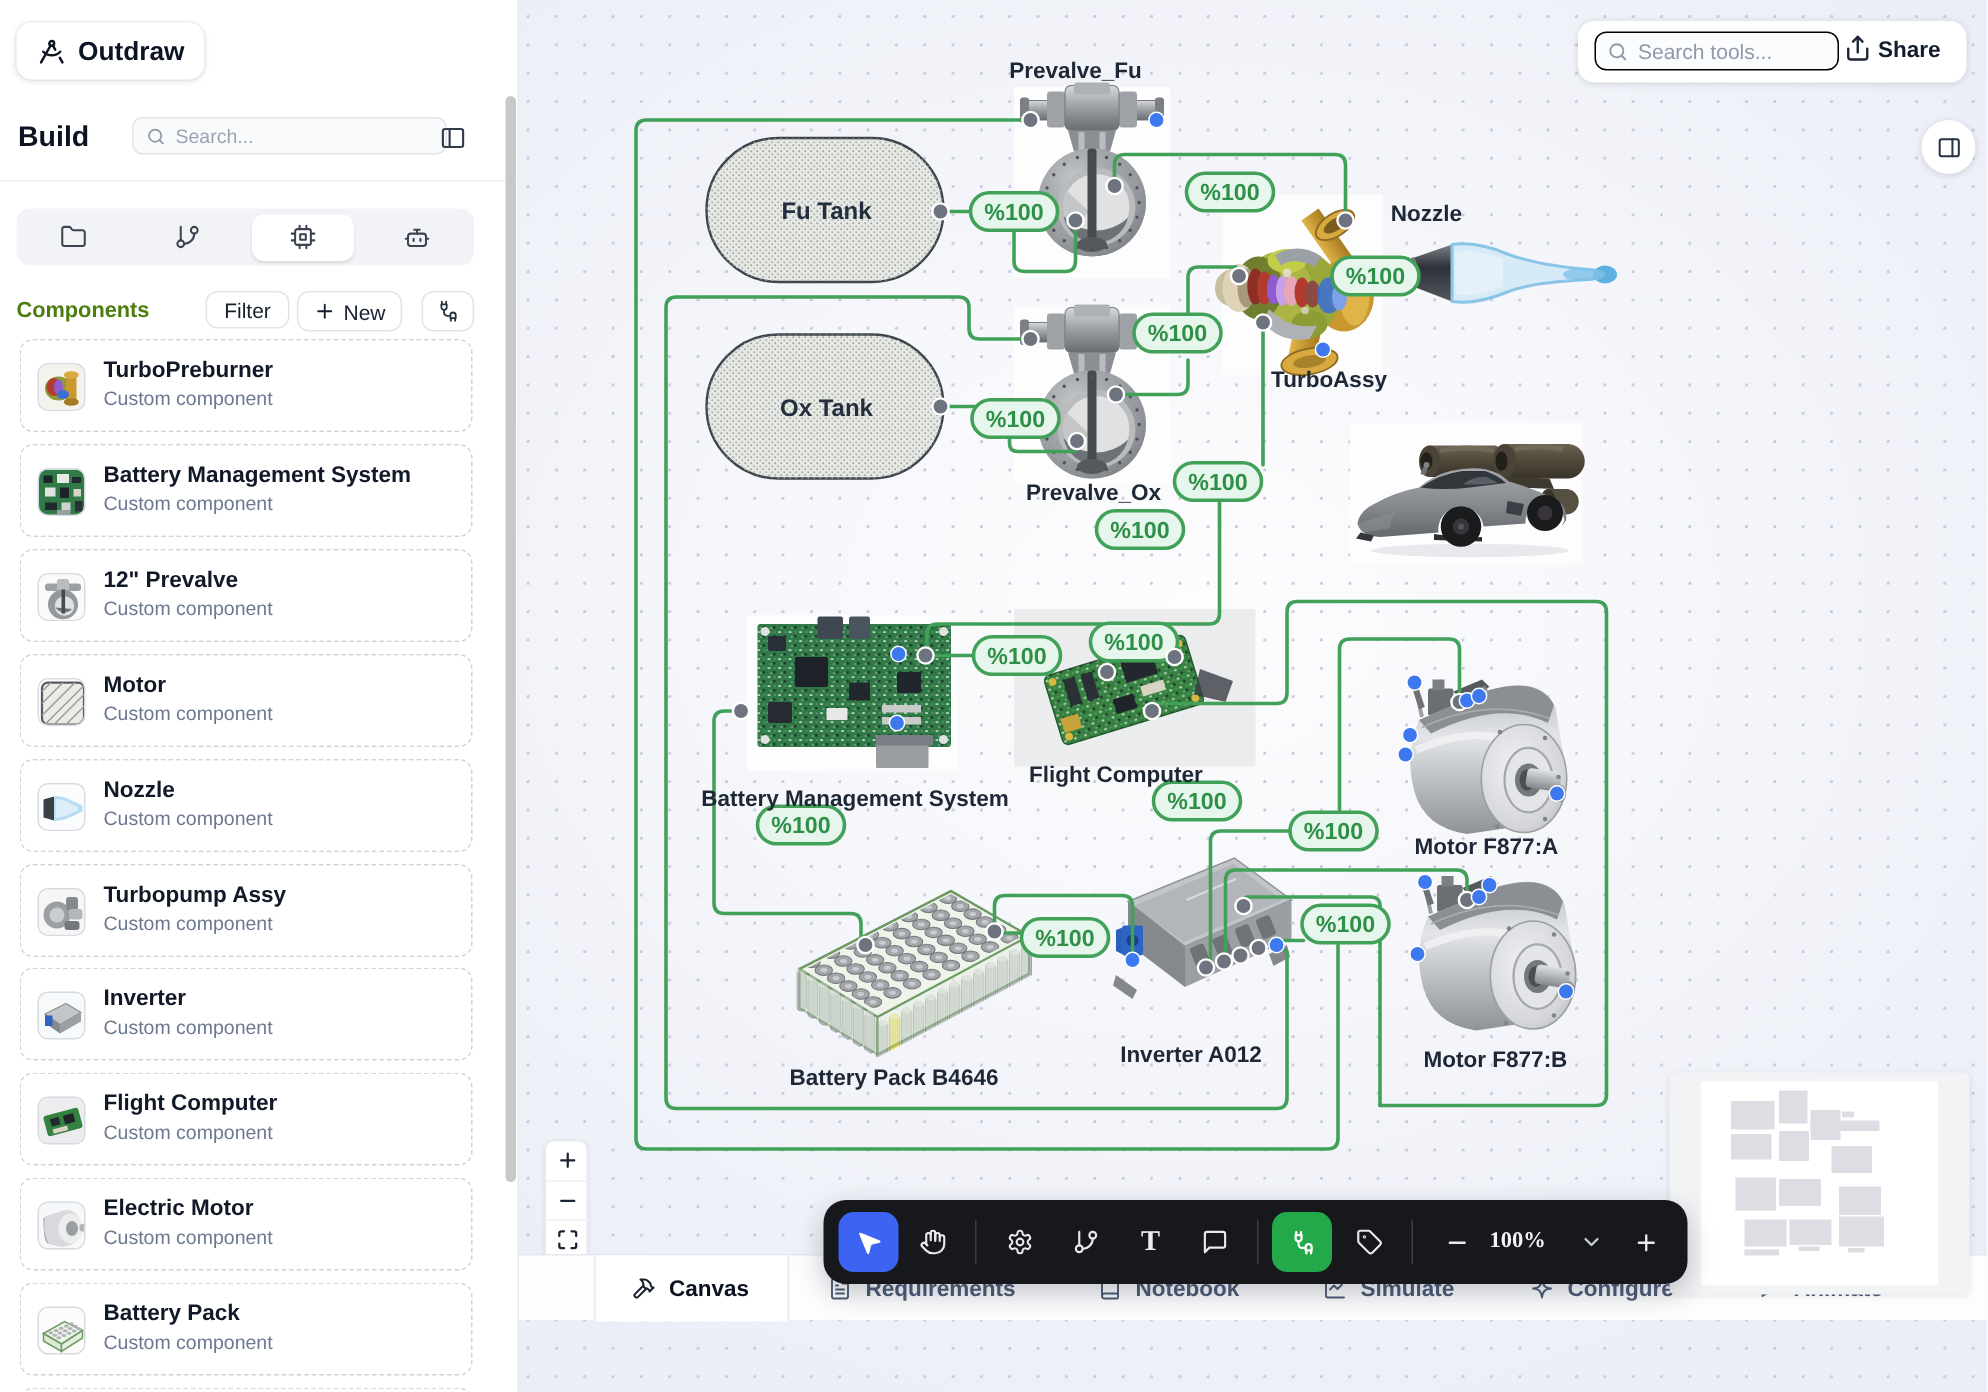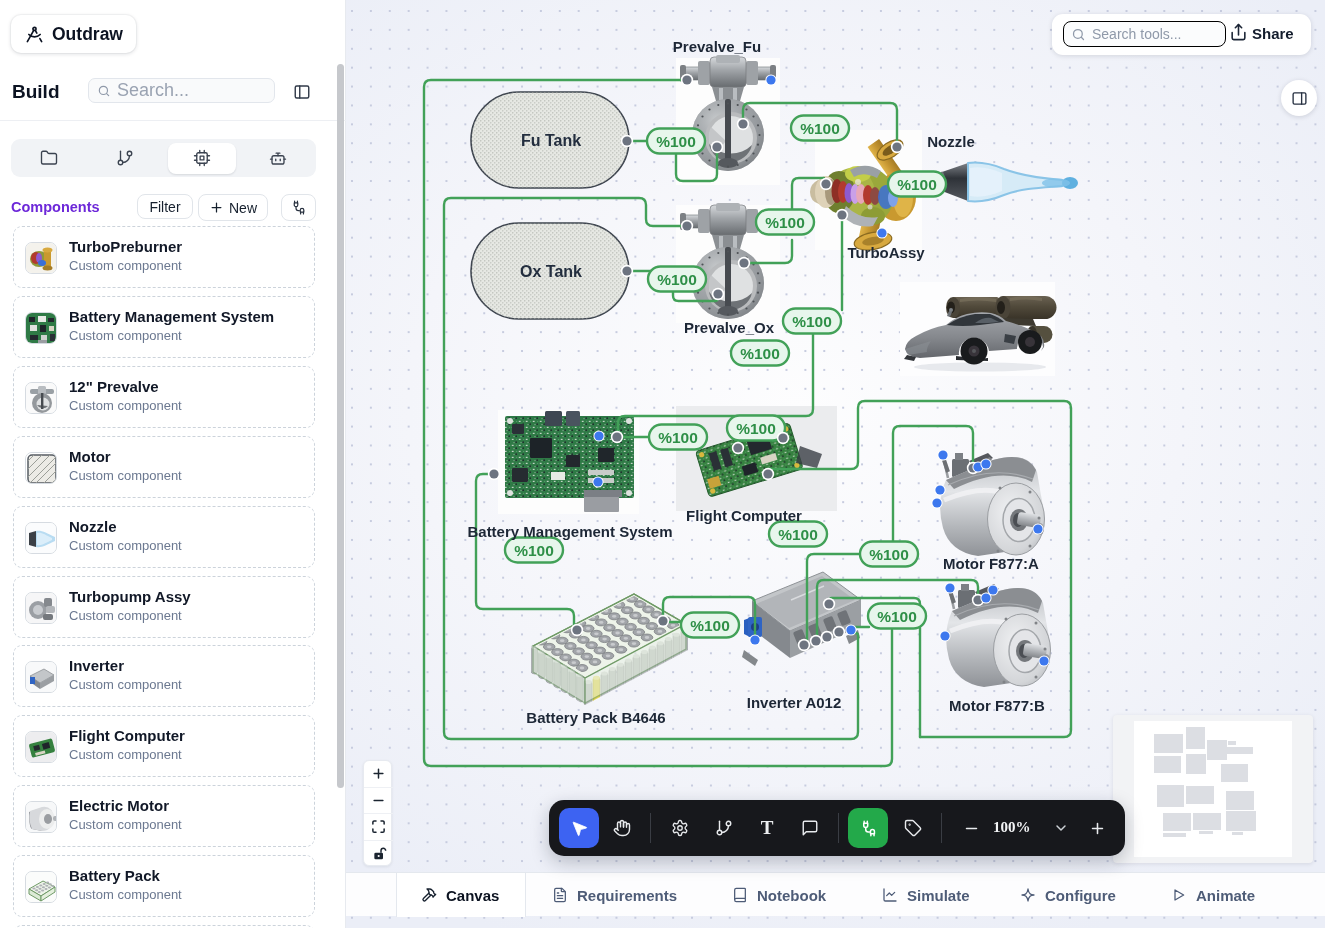--- a/index.html
+++ b/index.html
@@ -14,30 +14,30 @@
     background-position: 5px 10px, 0 0;
   }
   #scene { position:absolute; left:0; top:0; width:1325px; height:928px; }
   
   #sidebar { position:absolute; left:0; top:0; width:346px; height:928px; background:#fff;
     border-right:1px solid #e7eaef; }
   .logocard { position:absolute; left:11px; top:15px; width:125px; height:38px; background:#fff;
     border-radius:10px; box-shadow:0 1px 4px rgba(15,23,42,.14), 0 0 0 1px rgba(15,23,42,.03);
     display:flex; align-items:center; padding-left:14px; gap:8px; font-weight:bold; font-size:17.5px; color:#0c1322;}
   .buildrow { position:absolute; left:0; top:66px; width:346px; height:55px; border-bottom:1px solid #edeff3; }
-  .search1 { position:absolute; left:88px; top:78px; width:187px; height:25px; border:1px solid #e2e6ec;
+  .search1 { position:absolute; left:88px; top:78px; width:210px; height:25px; border:1px solid #e2e6ec;
     border-radius:7px; background:#f9fafb; display:flex; align-items:center; padding-left:8px; gap:6px;
-    color:#9aa3b2; font-size:18px; }
+    color:#9aa3b2; font-size:13px; }
   .panelico { position:absolute; left:293px; top:83px; }
   .tabs4 { position:absolute; left:11px; top:139px; width:305px; height:38px; background:#f1f3f6; border-radius:9px;
     display:flex; align-items:center; }
   .tabs4 .seg { flex:1; display:flex; align-items:center; justify-content:center; height:38px; }
   .tabs4 .seg.on { background:#fff; border-radius:8px; height:31px; box-shadow:0 1px 2px rgba(15,23,42,.12); }
   .comprow { position:absolute; left:0; top:193px; width:346px; height:28px; }
-  .comprow .t { position:absolute; left:11px; top:6px; font-size:14.5px; font-weight:bold; color:#6d28d9; }
+  .comprow .t { position:absolute; left:11px; top:6px; font-size:14.5px; font-weight:bold; color:#4d7c0f; }
   .btn { position:absolute; border:1px solid #e1e5ea; border-radius:8px; background:#fff; font-size:14px;
     color:#16202e; display:flex; align-items:center; justify-content:center; gap:5px; }
   .items { position:absolute; left:0; top:0; width:346px; height:928px; }
   .item { position:absolute; left:13px; width:302px; height:62px; border:1.5px dashed #ccd3db; border-radius:9px; }
   .item .ic { position:absolute; left:11px; top:15px; width:32px; height:32px; border:1px solid #d6dbe1; border-radius:7px;
     overflow:hidden; background:#fff; }
   .item .nm { position:absolute; left:55px; top:11px; font-size:15px; font-weight:bold; color:#111827; }
   .item .cc { position:absolute; left:55px; top:31px; font-size:13px; color:#6b7890; }
   .sb { position:absolute; left:337px; top:64px; width:7px; height:724px; background:#c6c8cc; border-radius:4px; }
   
@@ -58,21 +58,21 @@
     box-shadow:0 6px 18px rgba(15,23,42,.25); }
   .dtb { position:absolute; top:8px; width:40px; height:40px; border-radius:10px; display:flex; align-items:center; justify-content:center; }
   .dvd { position:absolute; top:13px; width:1px; height:30px; background:#3a3d44; }
   .pct { position:absolute; top:19px; font-size:15px; font-weight:bold; color:#f2f3f5;font-family:Liberation Serif, serif; }
   
   .minimap { position:absolute; z-index:3; left:1113px; top:715px; width:200px; height:148px; background:#f2f3f5; border-radius:4px;
     box-shadow:0 1px 4px rgba(15,23,42,.10); }
   .minimap .inner { position:absolute; left:21px; top:6px; width:158px; height:136px; background:#fff; }
   .mm { position:absolute; background:#dcdee3; }
   
-  .tabbar { position:absolute; left:346px; top:872px; width:979px; height:44px; background:#fdfdfe; border-top:1px solid #e4e8ee; }
+  .tabbar { position:absolute; left:346px; top:836px; width:979px; height:44px; background:#fdfdfe; border-top:1px solid #e4e8ee; }
   .tabbar .active { position:absolute; left:50px; top:0; width:130px; height:44px; background:#fff;
     border-left:1px solid #e4e8ee; border-right:1px solid #e4e8ee; }
   .tb { position:absolute; top:0; height:44px; display:flex; align-items:center; gap:9px; font-size:15px; font-weight:bold; color:#4e5c77; }
 </style>
 </head>
 <body>
 <div id="app">
 <div id="canvas"></div>
 <svg id="scene" viewBox="0 0 1325 928" fill="none">
       <defs>

